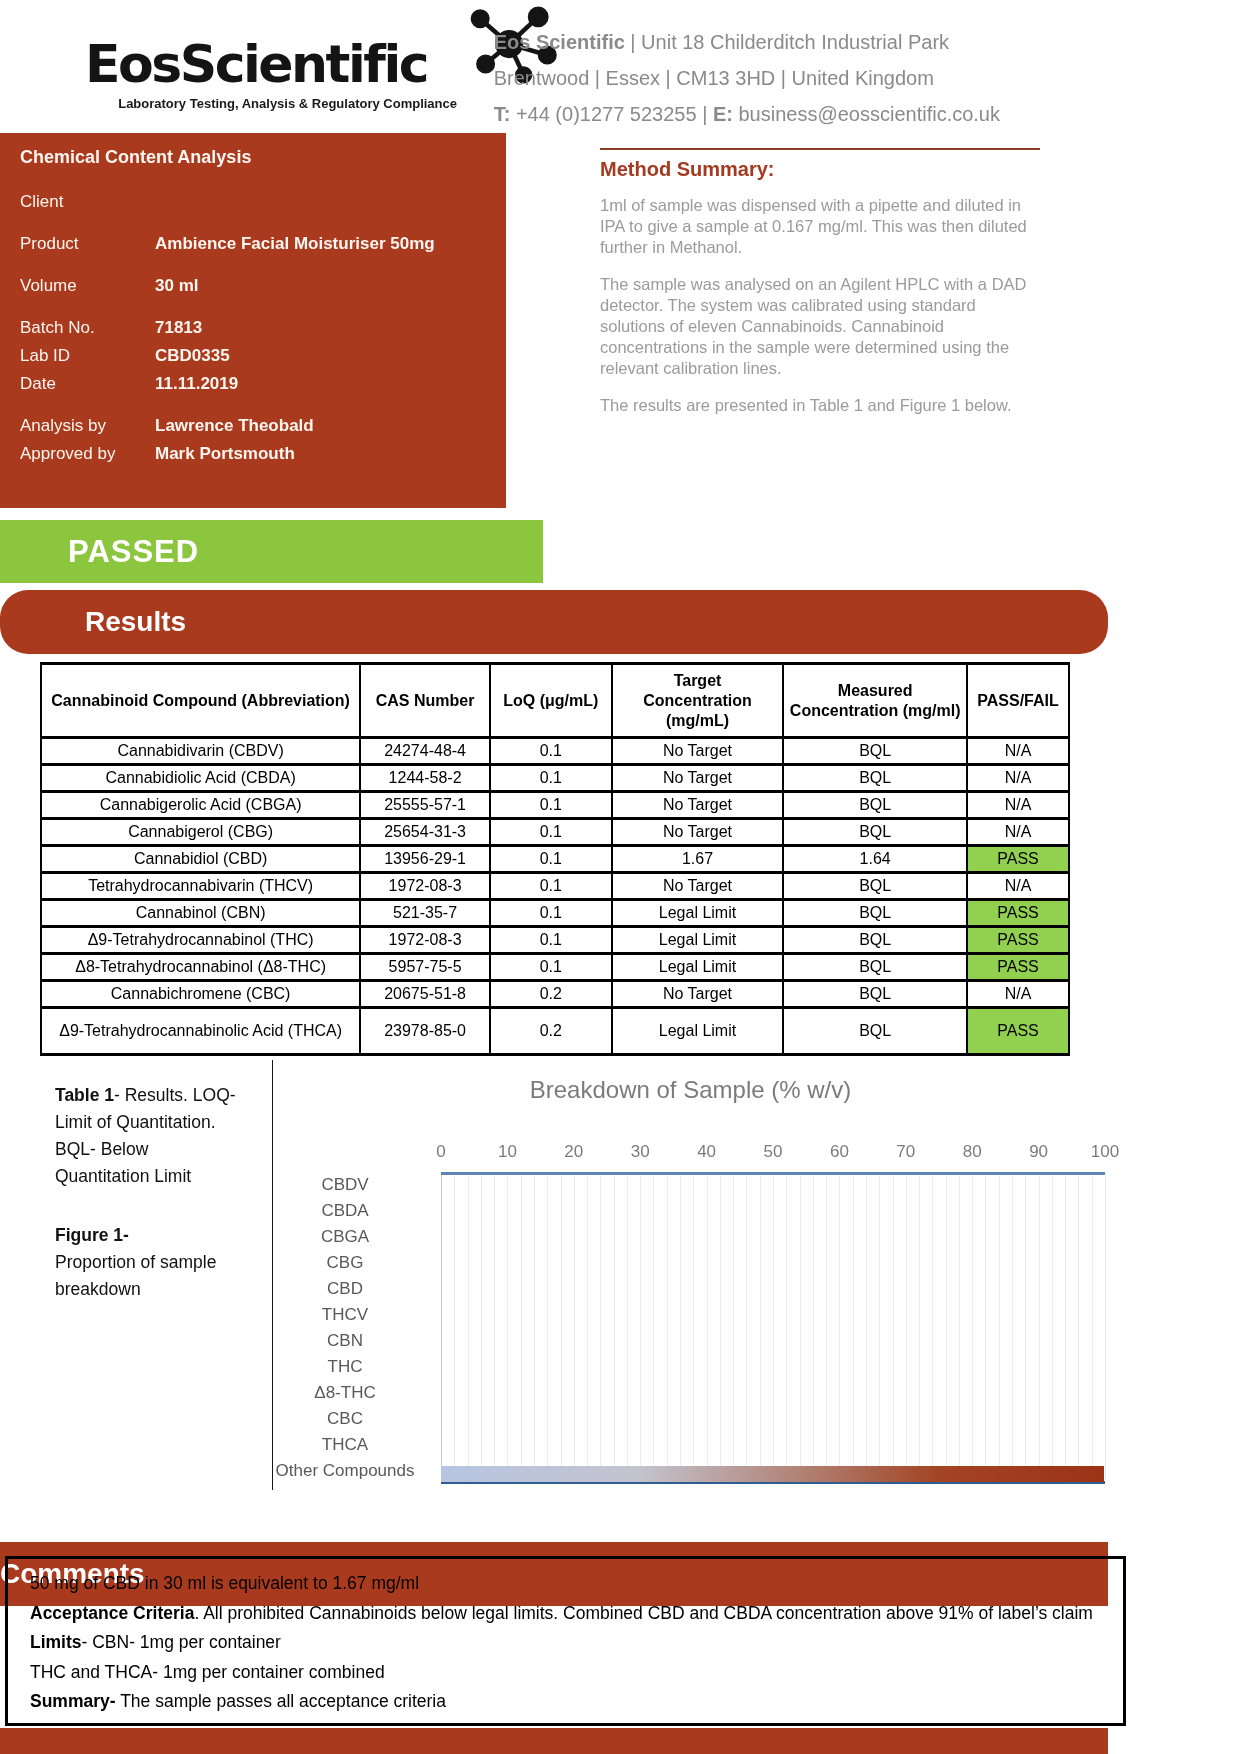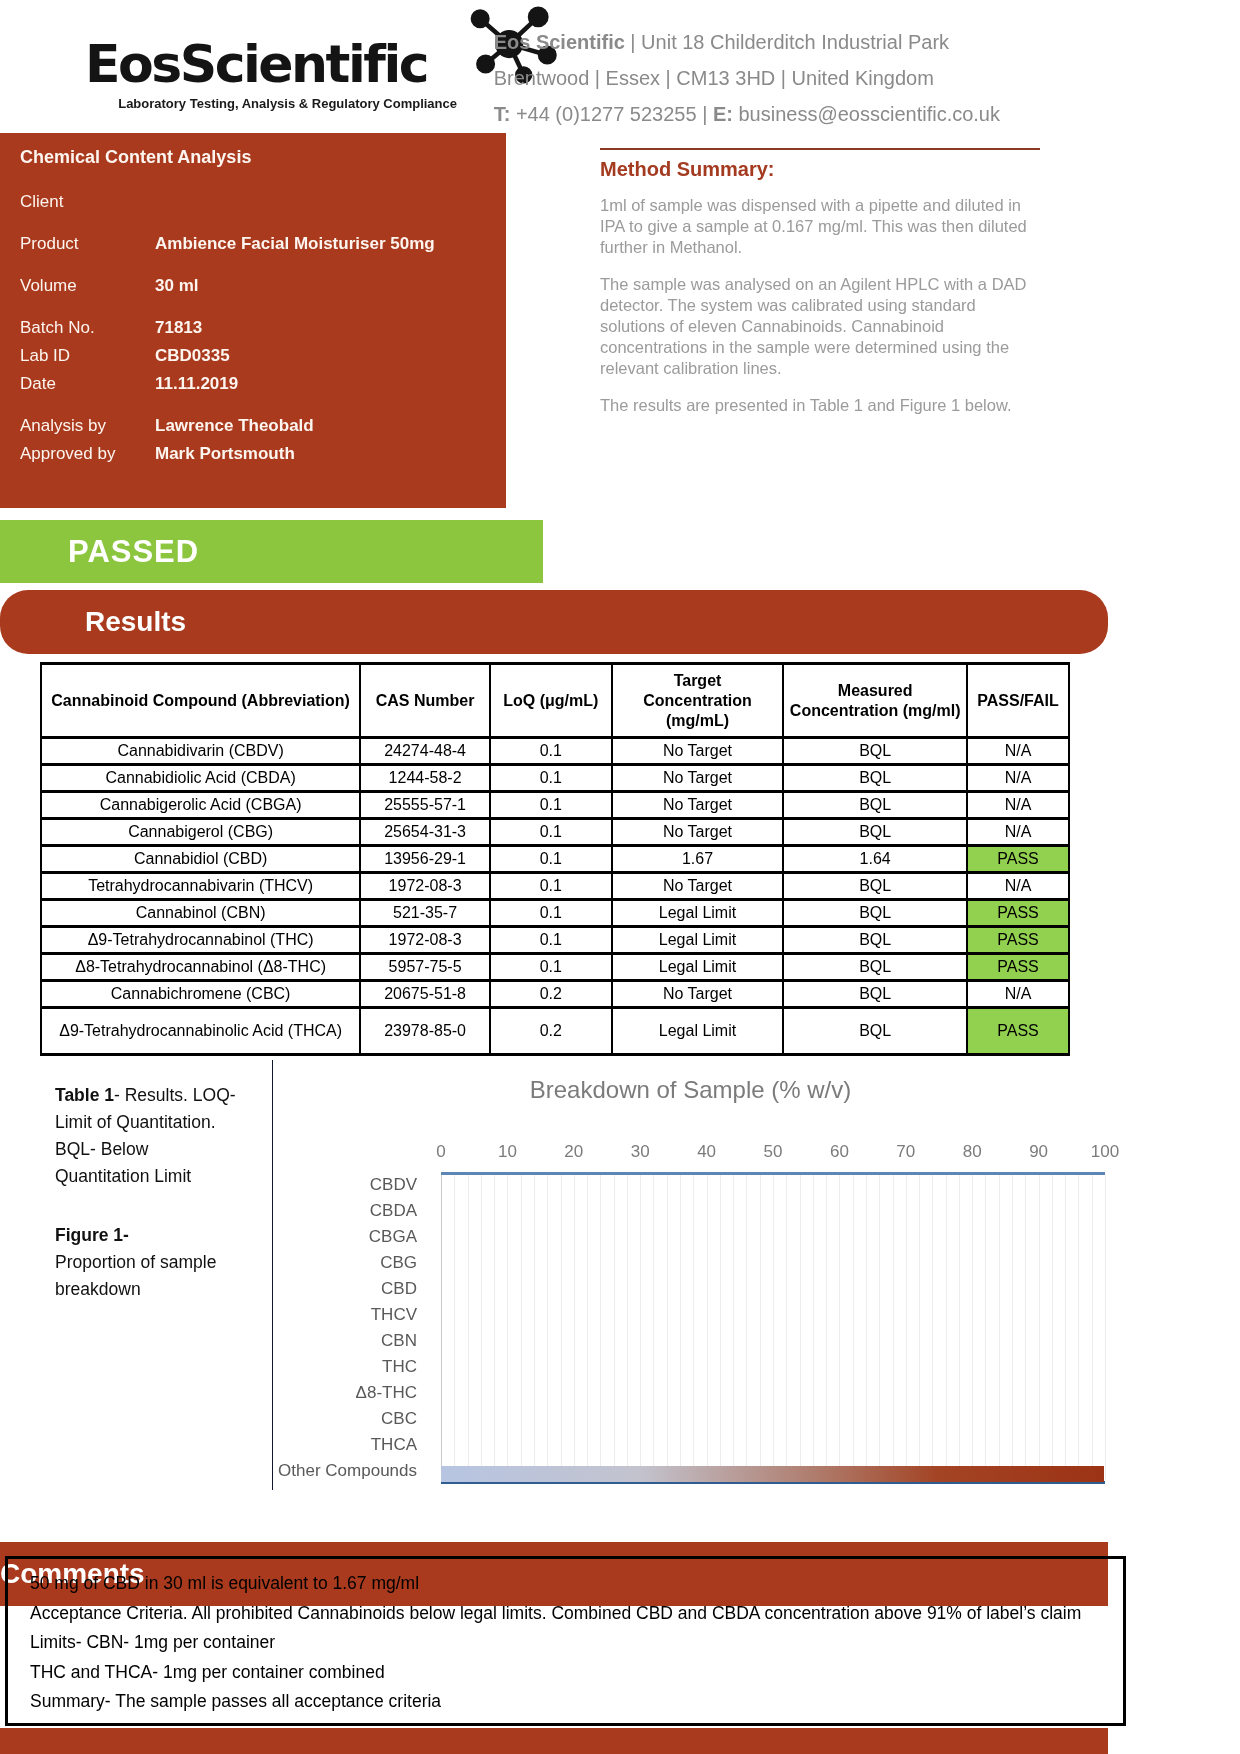--- a/index.html
+++ b/index.html
@@ -59,31 +59,31 @@
   .captions{position:absolute;left:55px;top:1082px;width:192px;font-size:17.5px;line-height:27px;color:#111;}
   .caption-fig{margin-top:32px;}
   .caption-fig b{display:block;}
 
   
   .chart{position:absolute;left:272px;top:1060px;width:836px;height:430px;border-left:1px solid #0f172a;}
   .chart-title{margin-top:16px;text-align:center;font-size:24px;color:var(--chart-gray);}
   .x-ticks{position:absolute;left:168px;top:82px;width:664px;height:20px;font-size:17px;color:var(--chart-gray);}
   .x-ticks span{position:absolute;transform:translateX(-50%);}
   .y-labels{position:absolute;left:0;top:112px;width:156px;text-align:right;font-size:17px;color:#595959;}
-  .y-labels div{height:26px;line-height:26px;padding-right:12px;white-space:nowrap;}
+  .y-labels div{height:26px;line-height:26px;padding-right:12px;white-space:nowrap;text-align:center;}
   .plot{position:absolute;left:168px;top:112px;width:664px;height:312px;
     border-top:3px solid var(--plot-top);border-bottom:3px solid var(--plot-bottom);}
   .gridline{position:absolute;top:0;bottom:0;width:1px;background:#ECECEC;}
   .gridline.axis{background:#C9C9C9;}
   .hbar{position:absolute;height:16px;background:linear-gradient(to right,#B7C5E2 0%,#C3C3CE 30%,#B08072 55%,#A34424 75%,#9C3315 100%);}
 
   
   .comments-box{position:absolute;left:5px;top:1556px;width:1121px;height:170px;border:3px solid #000;
     padding:10px 22px;font-size:17.5px;line-height:29.5px;color:#000;}
-  .comments-box b{font-weight:400;text-align:right;}
+  .comments-box b{font-weight:700;text-align:right;}
 </style>
 </head>
 <body>
 
 <div class="page">
 
   <div class="logo">
     <svg class="molecule" width="92" height="78" viewBox="0 0 100 86">
       <g stroke="#141414" stroke-width="5" fill="#141414">
         <line x1="48" y1="42" x2="16" y2="14"></line>

